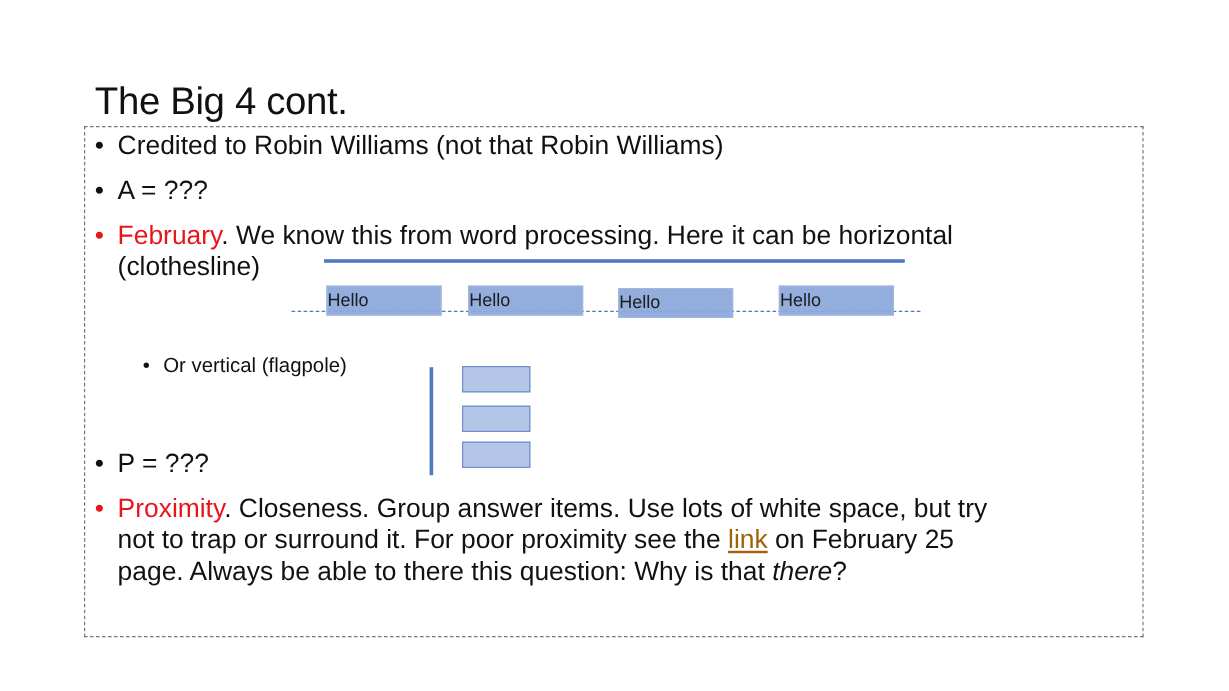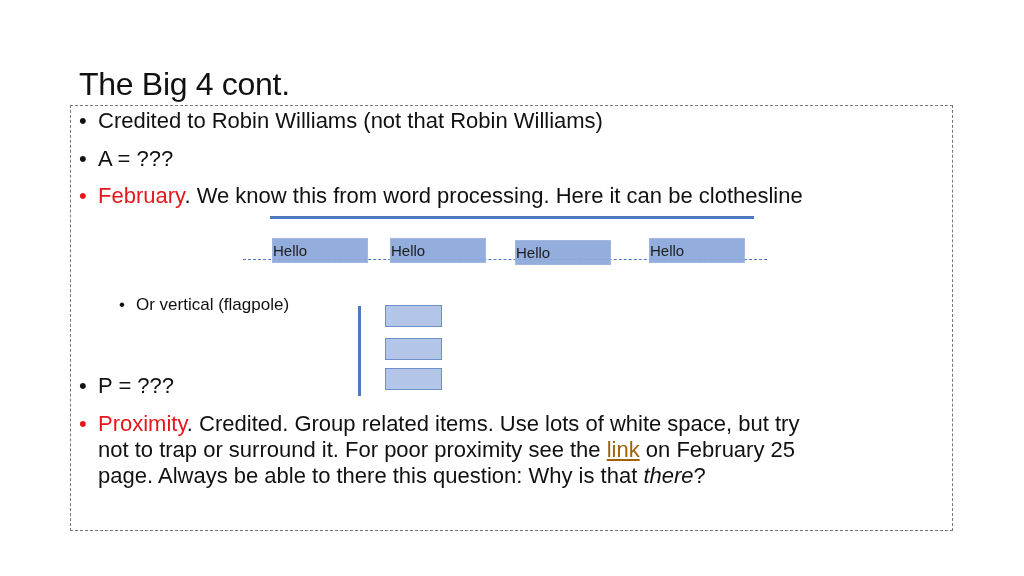--- a/index.html
+++ b/index.html
@@ -55,21 +55,22 @@
   <span>Credited to Robin Williams (not that Robin Williams)</span>
 </div>
 
 <div class="bullet" style="left:98px; top:146px;">
   <span class="dot">•</span>
   <span>A = ???</span>
 </div>
 
 <div class="bullet" style="left:98px; top:183px;">
   <span class="dot red">•</span>
-  <span class="red">February</span><span>. We know this from word processing. Here it can be clothesline</span><br>
+  <span class="red">February</span><span>. We know this from word processing. Here it can be horizontal</span><br>
+  <span>(clothesline)</span>
 </div>
 
 <div class="hline"></div>
 <div class="dashline"></div>
 <div class="hello" style="left:272px; top:238px; width:96px;">Hello</div>
 <div class="hello" style="left:390px; top:238px; width:96px;">Hello</div>
 <div class="hello" style="left:515px; top:240px; width:96px;">Hello</div>
 <div class="hello" style="left:649px; top:238px; width:96px;">Hello</div>
 
 <div class="bullet sub" style="left:136px; top:295px;">
@@ -82,16 +83,16 @@
 <div class="vbox" style="top:338px;"></div>
 <div class="vbox" style="top:368px;"></div>
 
 <div class="bullet" style="left:98px; top:373px;">
   <span class="dot">•</span>
   <span>P = ???</span>
 </div>
 
 <div class="bullet" style="left:98px; top:411px;">
   <span class="dot red">•</span>
-  <span class="red">Proximity</span><span>. Credited. Group related items. Use lots of white space, but try</span><br>
+  <span class="red">Proximity</span><span>. Closeness. Group answer items. Use lots of white space, but try</span><br>
   <span>not to trap or surround  it. For poor proximity see the </span><a class="link">link</a><span> on February 25</span><br>
   <span>page. Always be able to there this question: Why is that </span><i>there</i><span>?</span>
 </div>
 
 </body></html>

